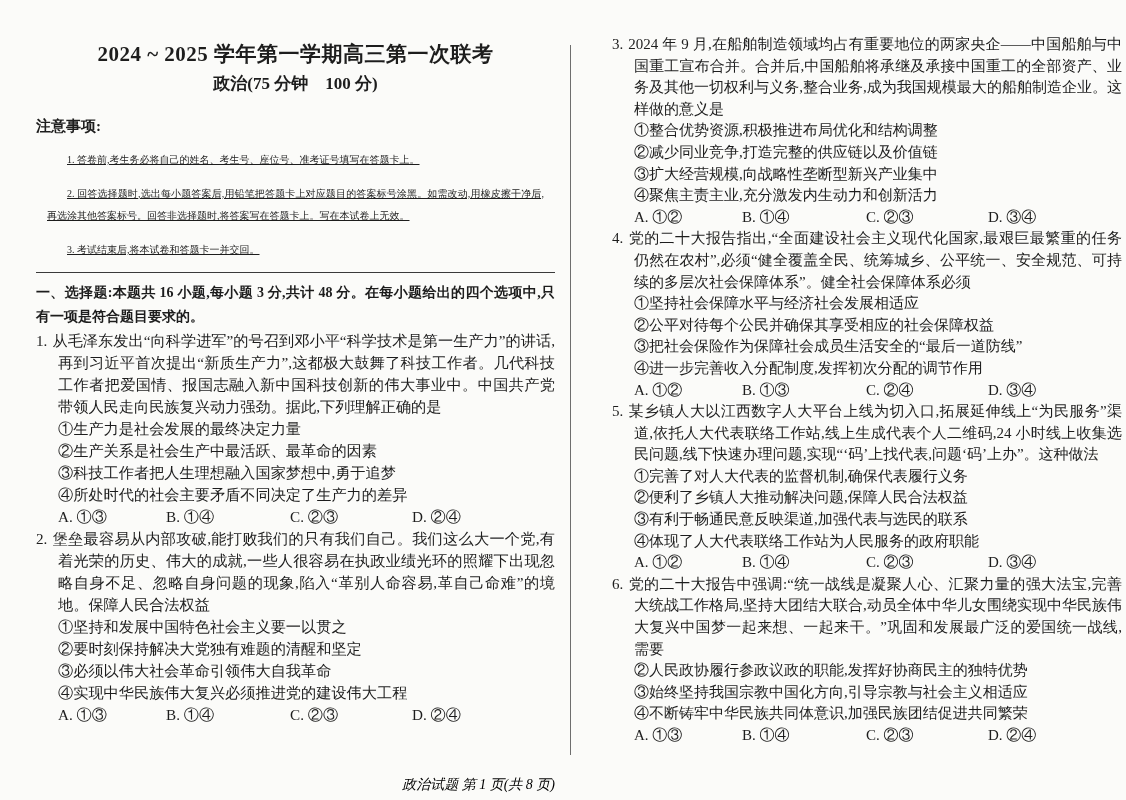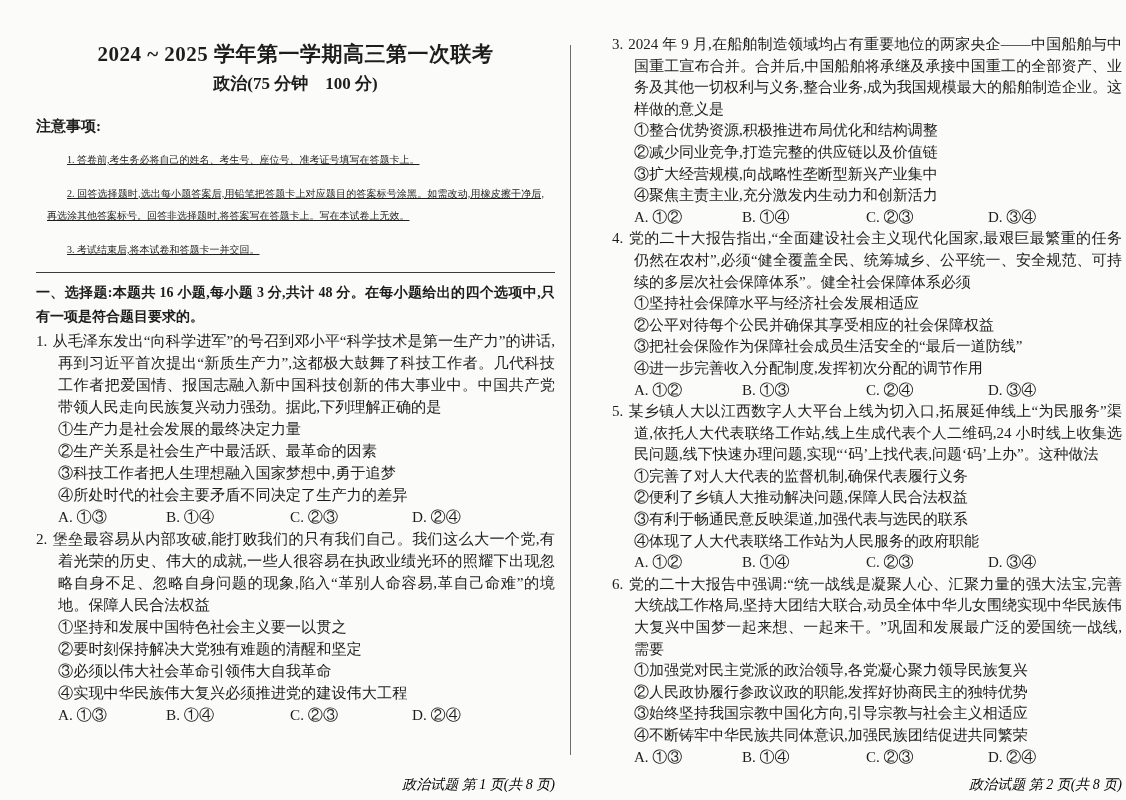--- a/index.html
+++ b/index.html
@@ -162,28 +162,26 @@
       <div class="q-options">
         <span class="q-opt">A. ①②</span>
         <span class="q-opt">B. ①④</span>
         <span class="q-opt">C. ②③</span>
         <span class="q-opt">D. ③④</span>
       </div>
     </div>
 
     <div class="question">
       <p class="q-stem"><span class="q-num">6.</span><span>党的二十大报告中强调:“统一战线是凝聚人心、汇聚力量的强大法宝,完善大统战工作格局,坚持大团结大联合,动员全体中华儿女围绕实现中华民族伟大复兴中国梦一起来想、一起来干。”巩固和发展最广泛的爱国统一战线,需要</span></p>
-      <p class="q-item">①加强党对民主党派的政治领导,各党凝心聚力领导民族复兴</p>
       <p class="q-item">②人民政协履行参政议政的职能,发挥好协商民主的独特优势</p>
       <p class="q-item">③始终坚持我国宗教中国化方向,引导宗教与社会主义相适应</p>
       <p class="q-item">④不断铸牢中华民族共同体意识,加强民族团结促进共同繁荣</p>
       <div class="q-options">
         <span class="q-opt">A. ①③</span>
         <span class="q-opt">B. ①④</span>
         <span class="q-opt">C. ②③</span>
         <span class="q-opt">D. ②④</span>
       </div>
     </div>
 
-    <p class="page-footer">政治试题  第 2 页(共 8 页)</p>
   </div>
 
 </div>
 
 </body></html>

